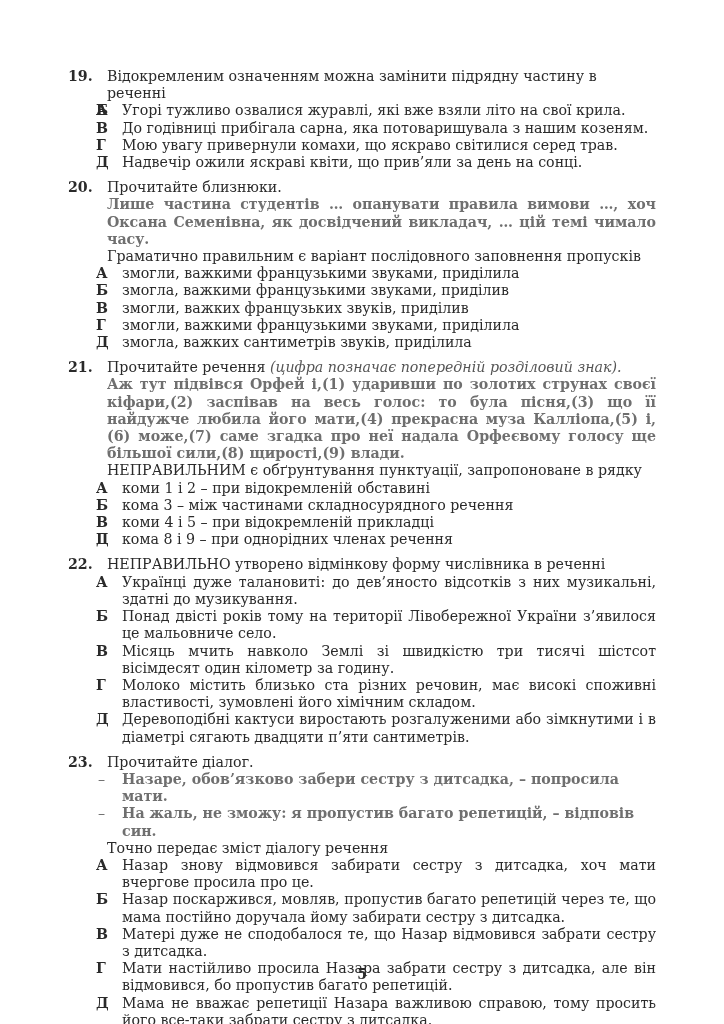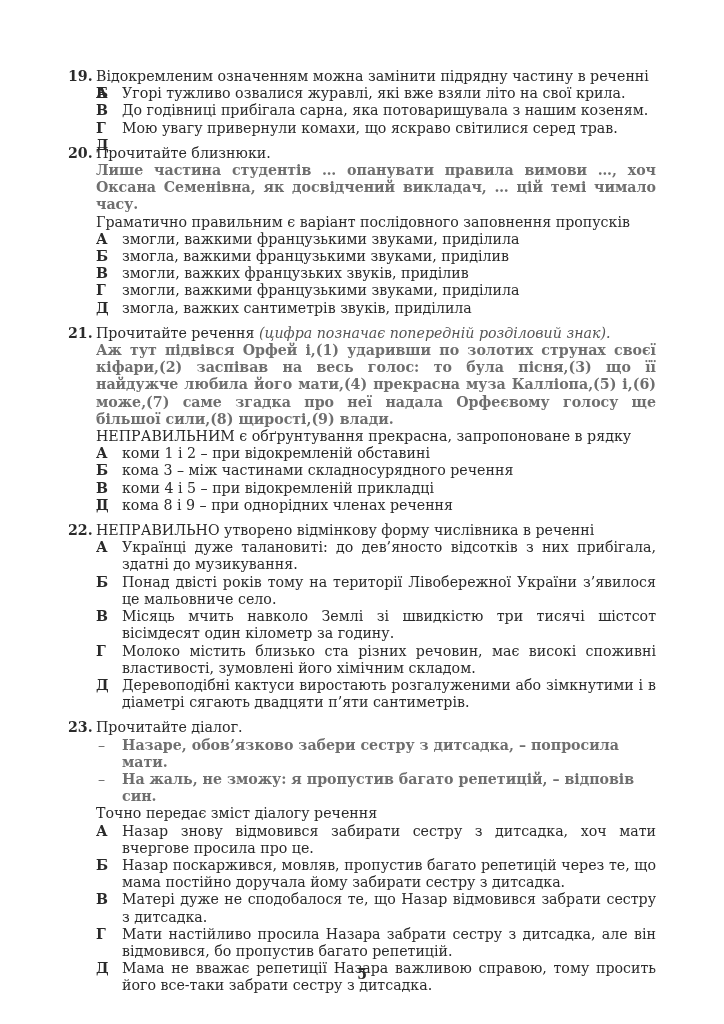--- a/index.html
+++ b/index.html
@@ -1,21 +1,21 @@
 <!DOCTYPE html>
 <html><head>
 <meta charset="utf-8">
 <style>
   html, body { margin: 0; padding: 0; background: #ffffff; }
   body { width: 724px; height: 1024px; position: relative; overflow: hidden;
          font-family: "DejaVu Serif", "Liberation Serif", serif; color: #2a2a2a; }
   .page { position: absolute; left: 68px; top: 68px; width: 588px; font-size: 14.2px; line-height: 17.2px; }
   .q { position: relative; padding-left: 28px; margin-bottom: 8px; }
   .q .num { position: absolute; left: 0; top: 0; font-weight: bold; }
-  .line { display: block; }
+  .line { display: block; margin-left: 11px; }
   .ital { font-weight: bold; color: #6f6f6f; text-align: justify; }
   .opts { margin: 0; padding: 0; list-style: none; }
   .opt { position: relative; padding-left: 26px; text-align: justify; }
   .opt .ol { position: absolute; left: 0; top: 0; font-weight: bold; }
   .dlg { position: relative; padding-left: 26px; }
   .dlg .dash { position: absolute; left: 2px; top: 0; color: #6f6f6f; }
   .pnum { position: absolute; left: 0; width: 724px; top: 966px; text-align: center; font-size: 14px; font-weight: bold; }
 </style>
 </head>
 <body>
@@ -23,21 +23,21 @@
 <div class="page">
 
   <div class="q">
     <span class="num">19.</span>
     <span class="line">Відокремленим означенням можна замінити підрядну частину в реченні</span>
     <ul class="opts">
       <li class="opt"><span class="ol">А</span></li>
       <li class="opt"><span class="ol">Б</span><span>Угорі тужливо озвалися журавлі, які вже взяли літо на свої крила.</span></li>
       <li class="opt"><span class="ol">В</span><span>До годівниці прибігала сарна, яка потоваришувала з нашим козеням.</span></li>
       <li class="opt"><span class="ol">Г</span><span>Мою увагу привернули комахи, що яскраво світилися серед трав.</span></li>
-      <li class="opt"><span class="ol">Д</span></li>
+      <li class="opt"><span class="ol">Д</span><span>Надвечір ожили яскраві квіти, що прив’яли за день на сонці.</span></li>
     </ul>
   </div>
 
   <div class="q">
     <span class="num">20.</span>
     <span class="line">Прочитайте близнюки.</span>
     <span class="line ital">Лише частина студентів … опанувати правила вимови …, хоч Оксана Семенівна, як досвідчений викладач, … цій темі чимало часу.</span>
     <span class="line">Граматично правильним є варіант послідовного заповнення пропусків</span>
     <ul class="opts">
       <li class="opt"><span class="ol">А</span><span>змогли, важкими французькими звуками, приділила</span></li>
@@ -45,35 +45,35 @@
       <li class="opt"><span class="ol">В</span><span>змогли, важких французьких звуків, приділив</span></li>
       <li class="opt"><span class="ol">Г</span><span>змогли, важкими французькими звуками, приділила</span></li>
       <li class="opt"><span class="ol">Д</span><span>змогла, важких сантиметрів звуків, приділила</span></li>
     </ul>
   </div>
 
   <div class="q">
     <span class="num">21.</span>
     <span class="line"><span>Прочитайте речення</span> <i style="color:#555">(цифра позначає попередній розділовий знак).</i></span>
     <span class="line ital">Аж тут підвівся Орфей і,(1) ударивши по золотих струнах своєї кіфари,(2) заспівав на весь голос: то була пісня,(3) що її найдужче любила його мати,(4) прекрасна муза Калліопа,(5) і,(6) може,(7) саме згадка про неї надала Орфеєвому голосу ще більшої сили,(8) щирості,(9) влади.</span>
-    <span class="line">НЕПРАВИЛЬНИМ є обґрунтування прекрасна, запропоноване в рядку</span>
+    <span class="line">НЕПРАВИЛЬНИМ є обґрунтування пунктуації, запропоноване в рядку</span>
     <ul class="opts">
       <li class="opt"><span class="ol">А</span><span>коми 1 і 2 – при відокремленій обставині</span></li>
       <li class="opt"><span class="ol">Б</span><span>кома 3 – між частинами складносурядного речення</span></li>
       <li class="opt"><span class="ol">В</span><span>коми 4 і 5 – при відокремленій прикладці</span></li>
       <li class="opt"><span class="ol">Г</span></li>
       <li class="opt"><span class="ol">Д</span><span>кома 8 і 9 – при однорідних членах речення</span></li>
     </ul>
   </div>
 
   <div class="q">
     <span class="num">22.</span>
     <span class="line">НЕПРАВИЛЬНО утворено відмінкову форму числівника в реченні</span>
     <ul class="opts">
-      <li class="opt"><span class="ol">А</span><span>Українці дуже талановиті: до дев’яносто відсотків з них прибігала, здатні до музикування.</span></li>
+      <li class="opt"><span class="ol">А</span><span>Українці дуже талановиті: до дев’яносто відсотків з них музикальні, здатні до музикування.</span></li>
       <li class="opt"><span class="ol">Б</span><span>Понад двісті років тому на території Лівобережної України з’явилося це мальовниче село.</span></li>
       <li class="opt"><span class="ol">В</span><span>Місяць мчить навколо Землі зі швидкістю три тисячі шістсот вісімдесят один кілометр за годину.</span></li>
       <li class="opt"><span class="ol">Г</span><span>Молоко містить близько ста різних речовин, має високі споживні властивості, зумовлені його хімічним складом.</span></li>
       <li class="opt"><span class="ol">Д</span><span>Деревоподібні кактуси виростають розгалуженими або зімкнутими і в діаметрі сягають двадцяти п’яти сантиметрів.</span></li>
     </ul>
   </div>
 
   <div class="q">
     <span class="num">23.</span>
     <span class="line">Прочитайте діалог.</span>

